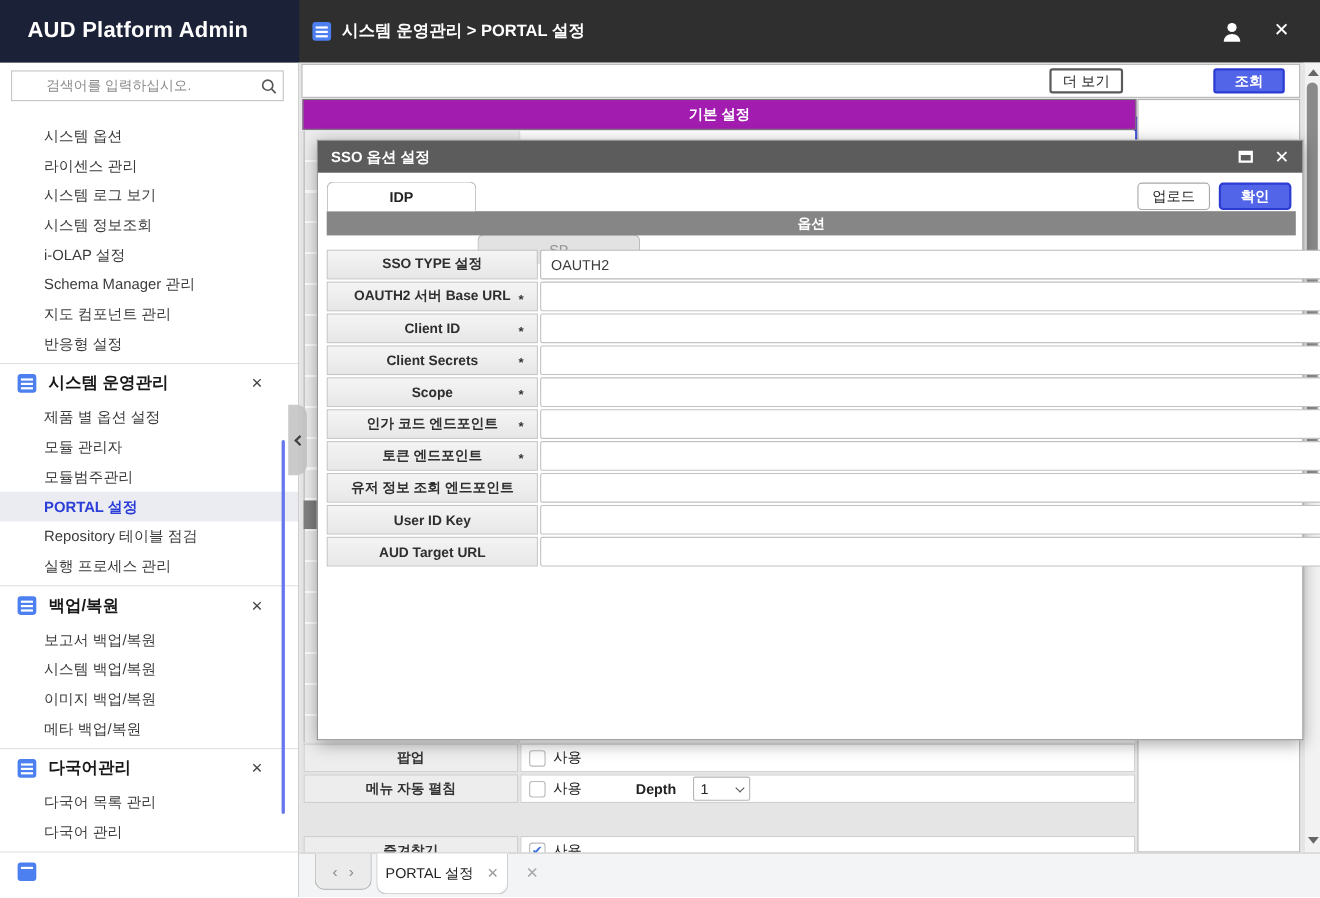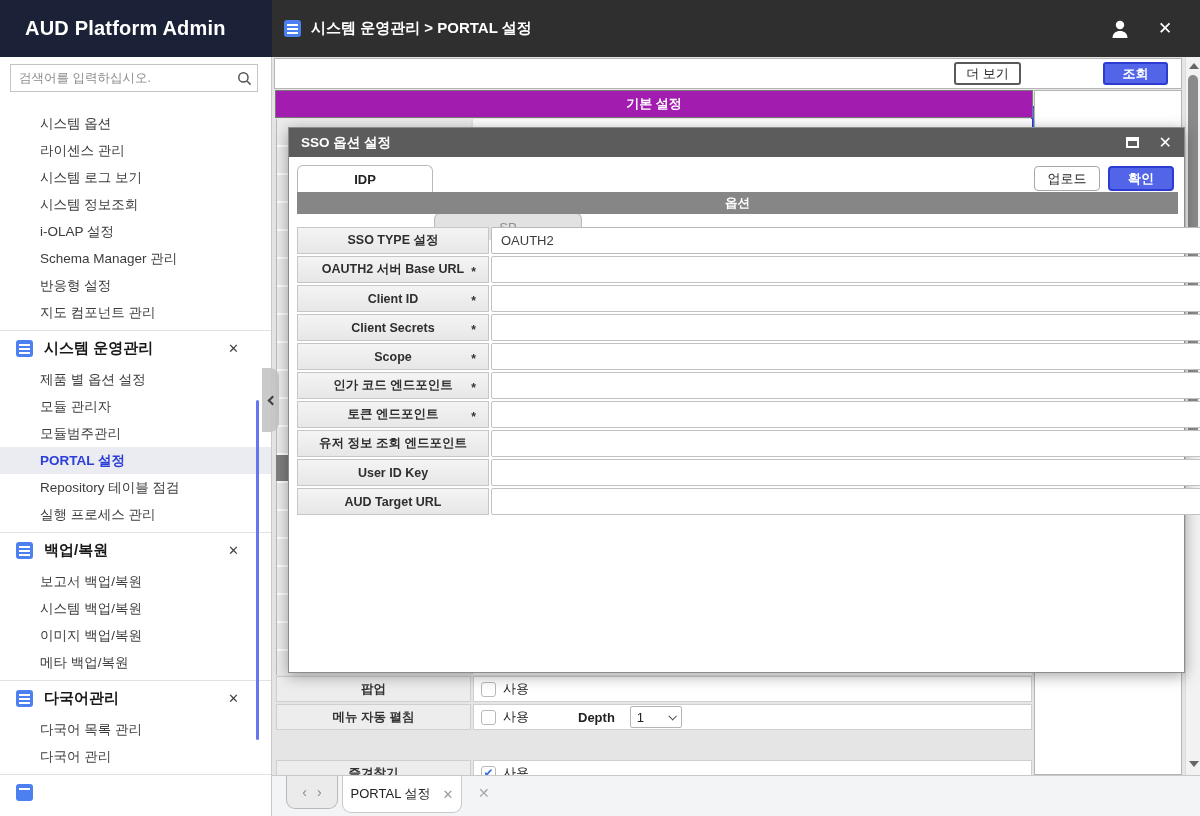--- a/index.html
+++ b/index.html
@@ -17,21 +17,21 @@
   .doc-icon { width:17px; height:17px; background:#4c7ff0; border-radius:3px; position:relative; flex:none; }
   .doc-icon i { position:absolute; left:3px; right:3px; height:2px; background:#fff; }
   .doc-icon i:nth-child(1){ top:4px; } .doc-icon i:nth-child(2){ top:8px; } .doc-icon i:nth-child(3){ top:12px; }
   .user-ico { left:1108px; top:17px; width:24px; height:24px; cursor:pointer; }
   .hdr-close { left:1152px; top:15px; width:26px; height:26px; color:#fff; font-size:17px;
                display:flex; align-items:center; justify-content:center; cursor:pointer; }
 
   
   .sidebar { left:0; top:57px; width:272px; height:759px; background:#fff; border-right:1px solid #c9c9c9; overflow:hidden; }
   .search-box { margin:7px auto 0 10px; width:248px; height:28px; border:1px solid #c4c4c4; background:#fff;
-                display:flex; align-items:center; }
+                display:flex; align-items:center;padding-left:23px; }
   .search-box input { flex:1; border:0; outline:none; padding:0 8px; font-size:12.5px; color:#333;
                       font-family:"Liberation Sans","DejaVu Sans",sans-serif; }
   .search-box input::placeholder { color:#8a8a8a; }
   .search-ico { width:26px; height:26px; display:flex; align-items:center; justify-content:center; cursor:pointer; }
   .menu { padding-top:18px; }
   .m-item { height:27px; display:flex; align-items:center; padding-left:40px; font-size:13.5px; color:#3c3c3c; cursor:pointer; }
   .m-item.selected { background:#ebecf2; color:#2c3ed8; font-weight:bold; }
   .sec-head { height:36px; display:flex; align-items:center; gap:11px; padding:0 32px 0 16px;
               border-top:1px solid #e2e2e2; margin-top:4px; cursor:pointer; }
   .sec-head .lbl { flex:1; font-size:15px; font-weight:bold; color:#181818; }
@@ -157,22 +157,22 @@
           </svg>
       </span>
     </div>
     <div class="menu">
       <div class="m-item">시스템 옵션</div>
       <div class="m-item">라이센스 관리</div>
       <div class="m-item">시스템 로그 보기</div>
       <div class="m-item">시스템 정보조회</div>
       <div class="m-item">i-OLAP 설정</div>
       <div class="m-item">Schema Manager 관리</div>
+      <div class="m-item">지도 컴포넌트 관리</div>
       <div class="m-item">반응형 설정</div>
-      <div class="m-item">지도 컴포넌트 관리</div>
 
       <div class="sec-head">
         <span class="doc-icon">
             <i></i>
             <i></i>
             <i></i>
           </span>
         <span class="lbl">시스템 운영관리</span>
         <span class="sec-close">✕</span>
       </div>

